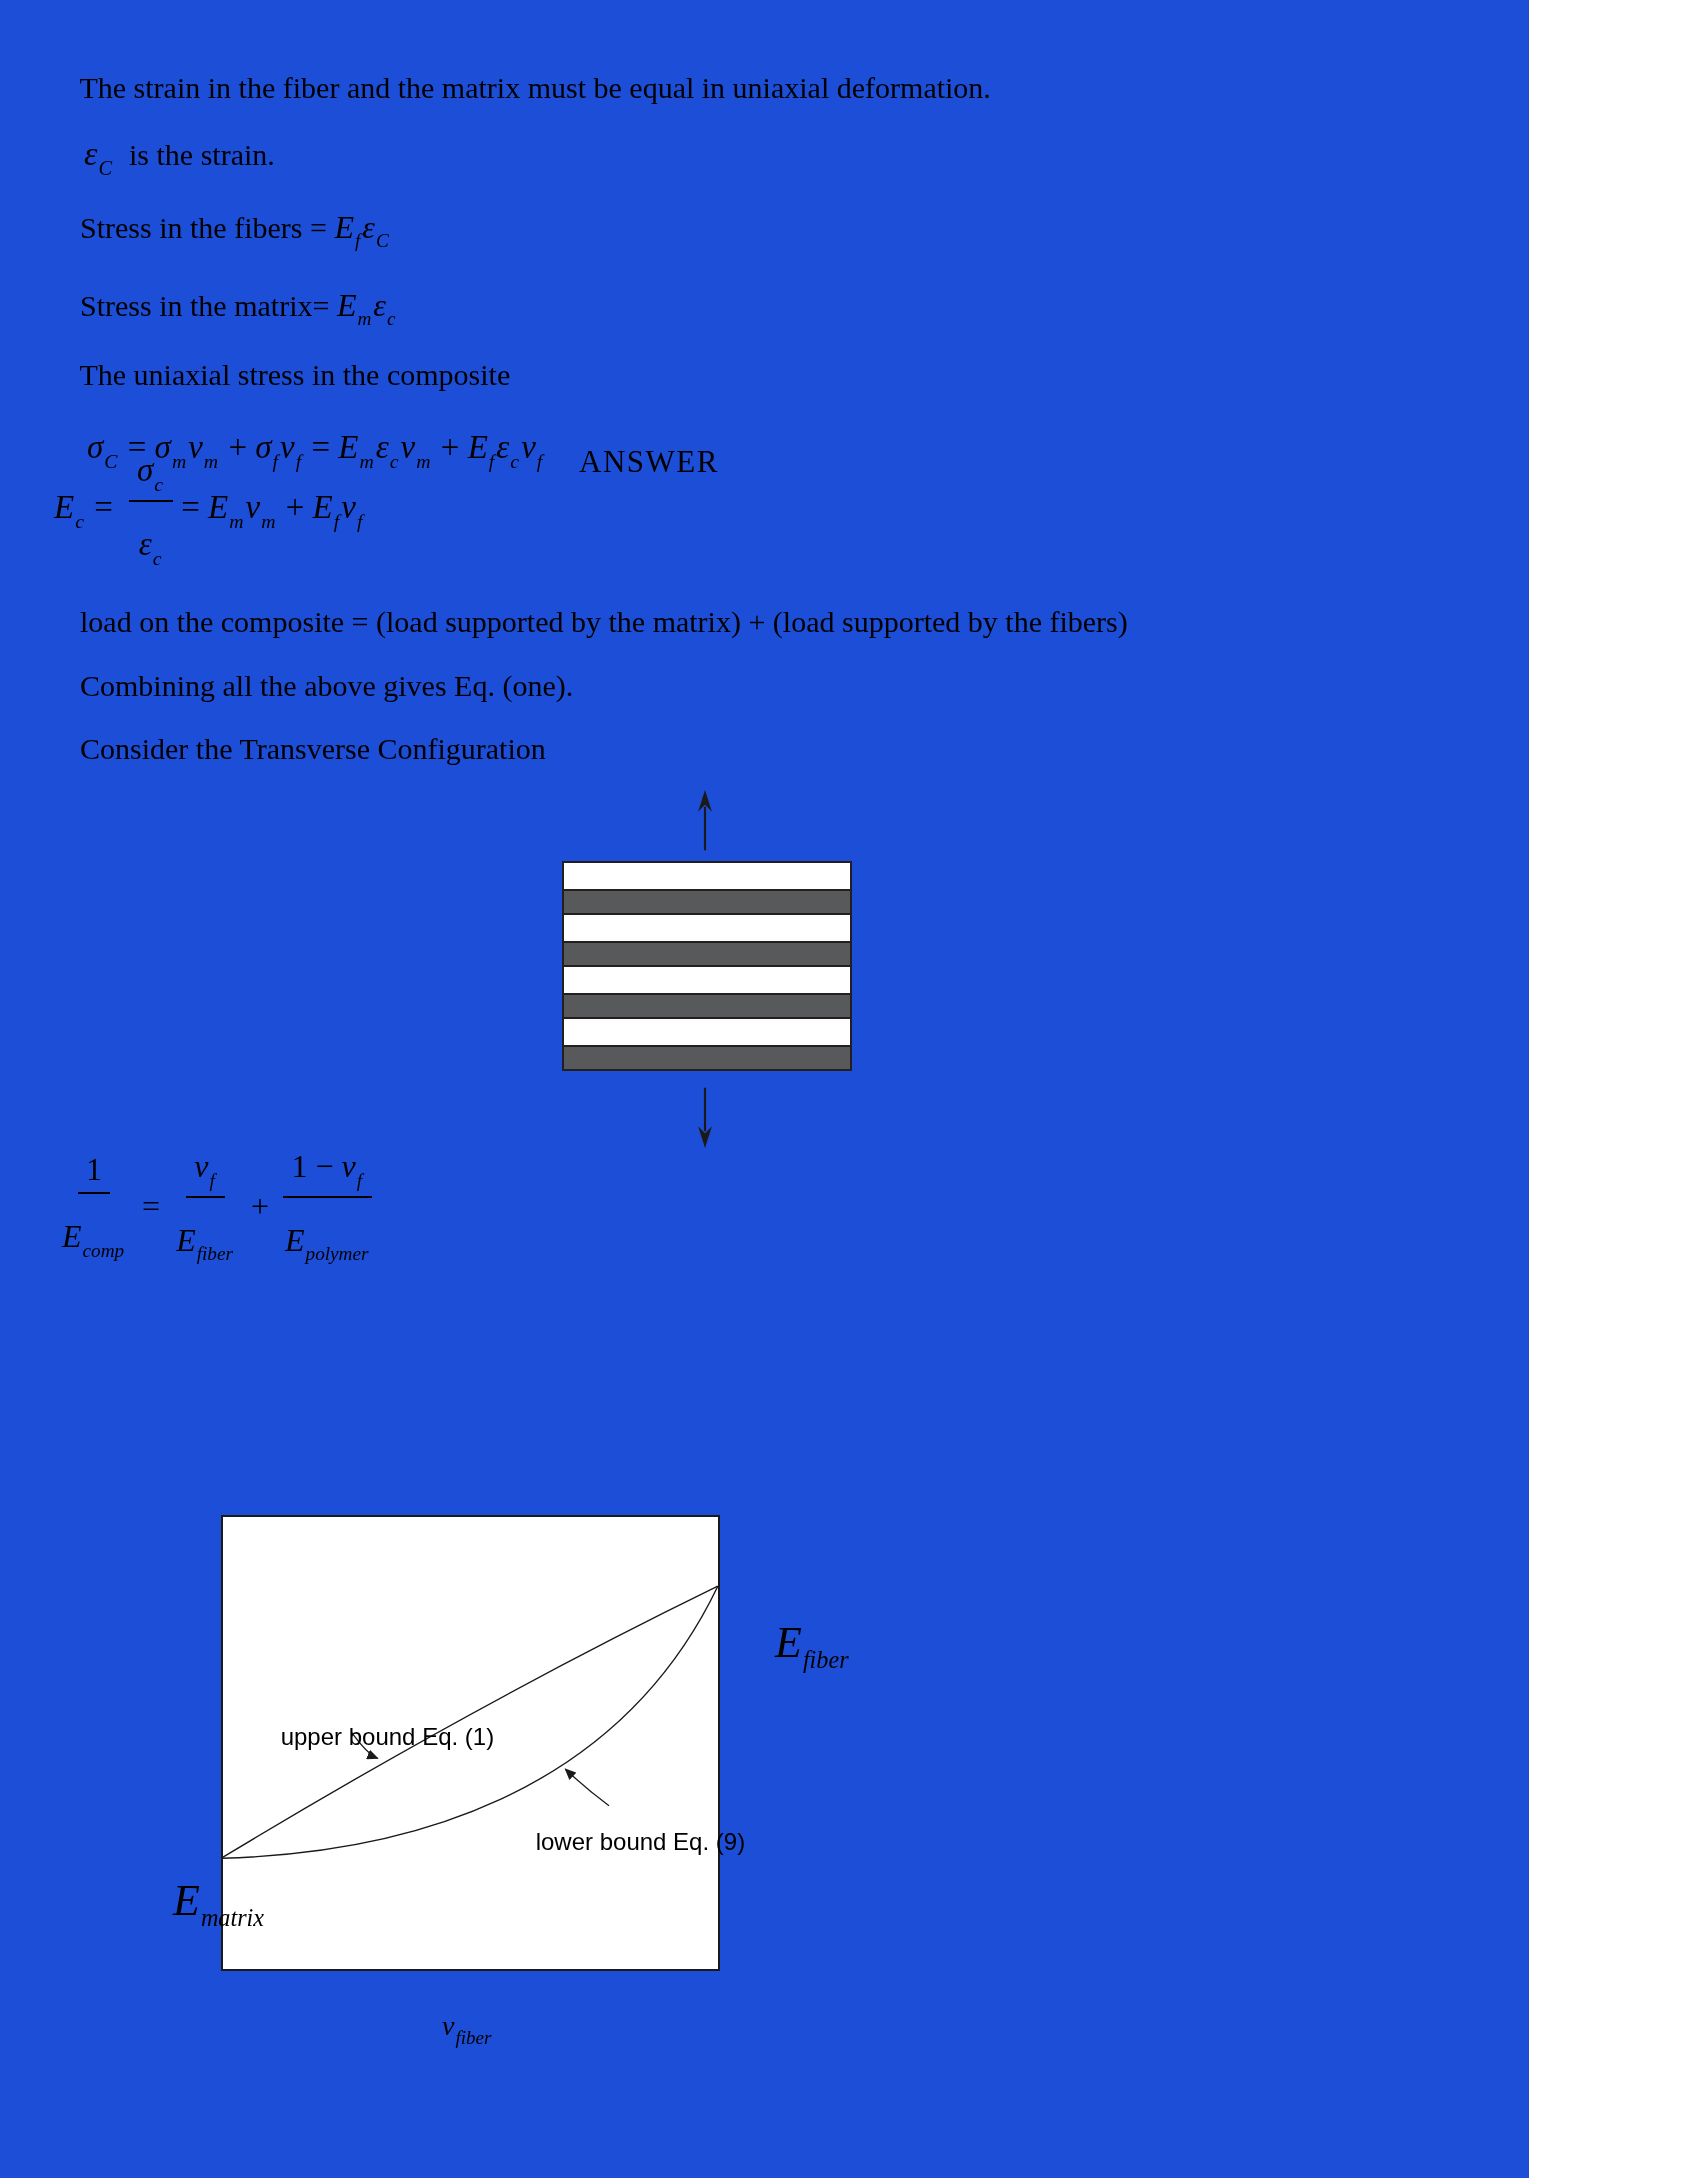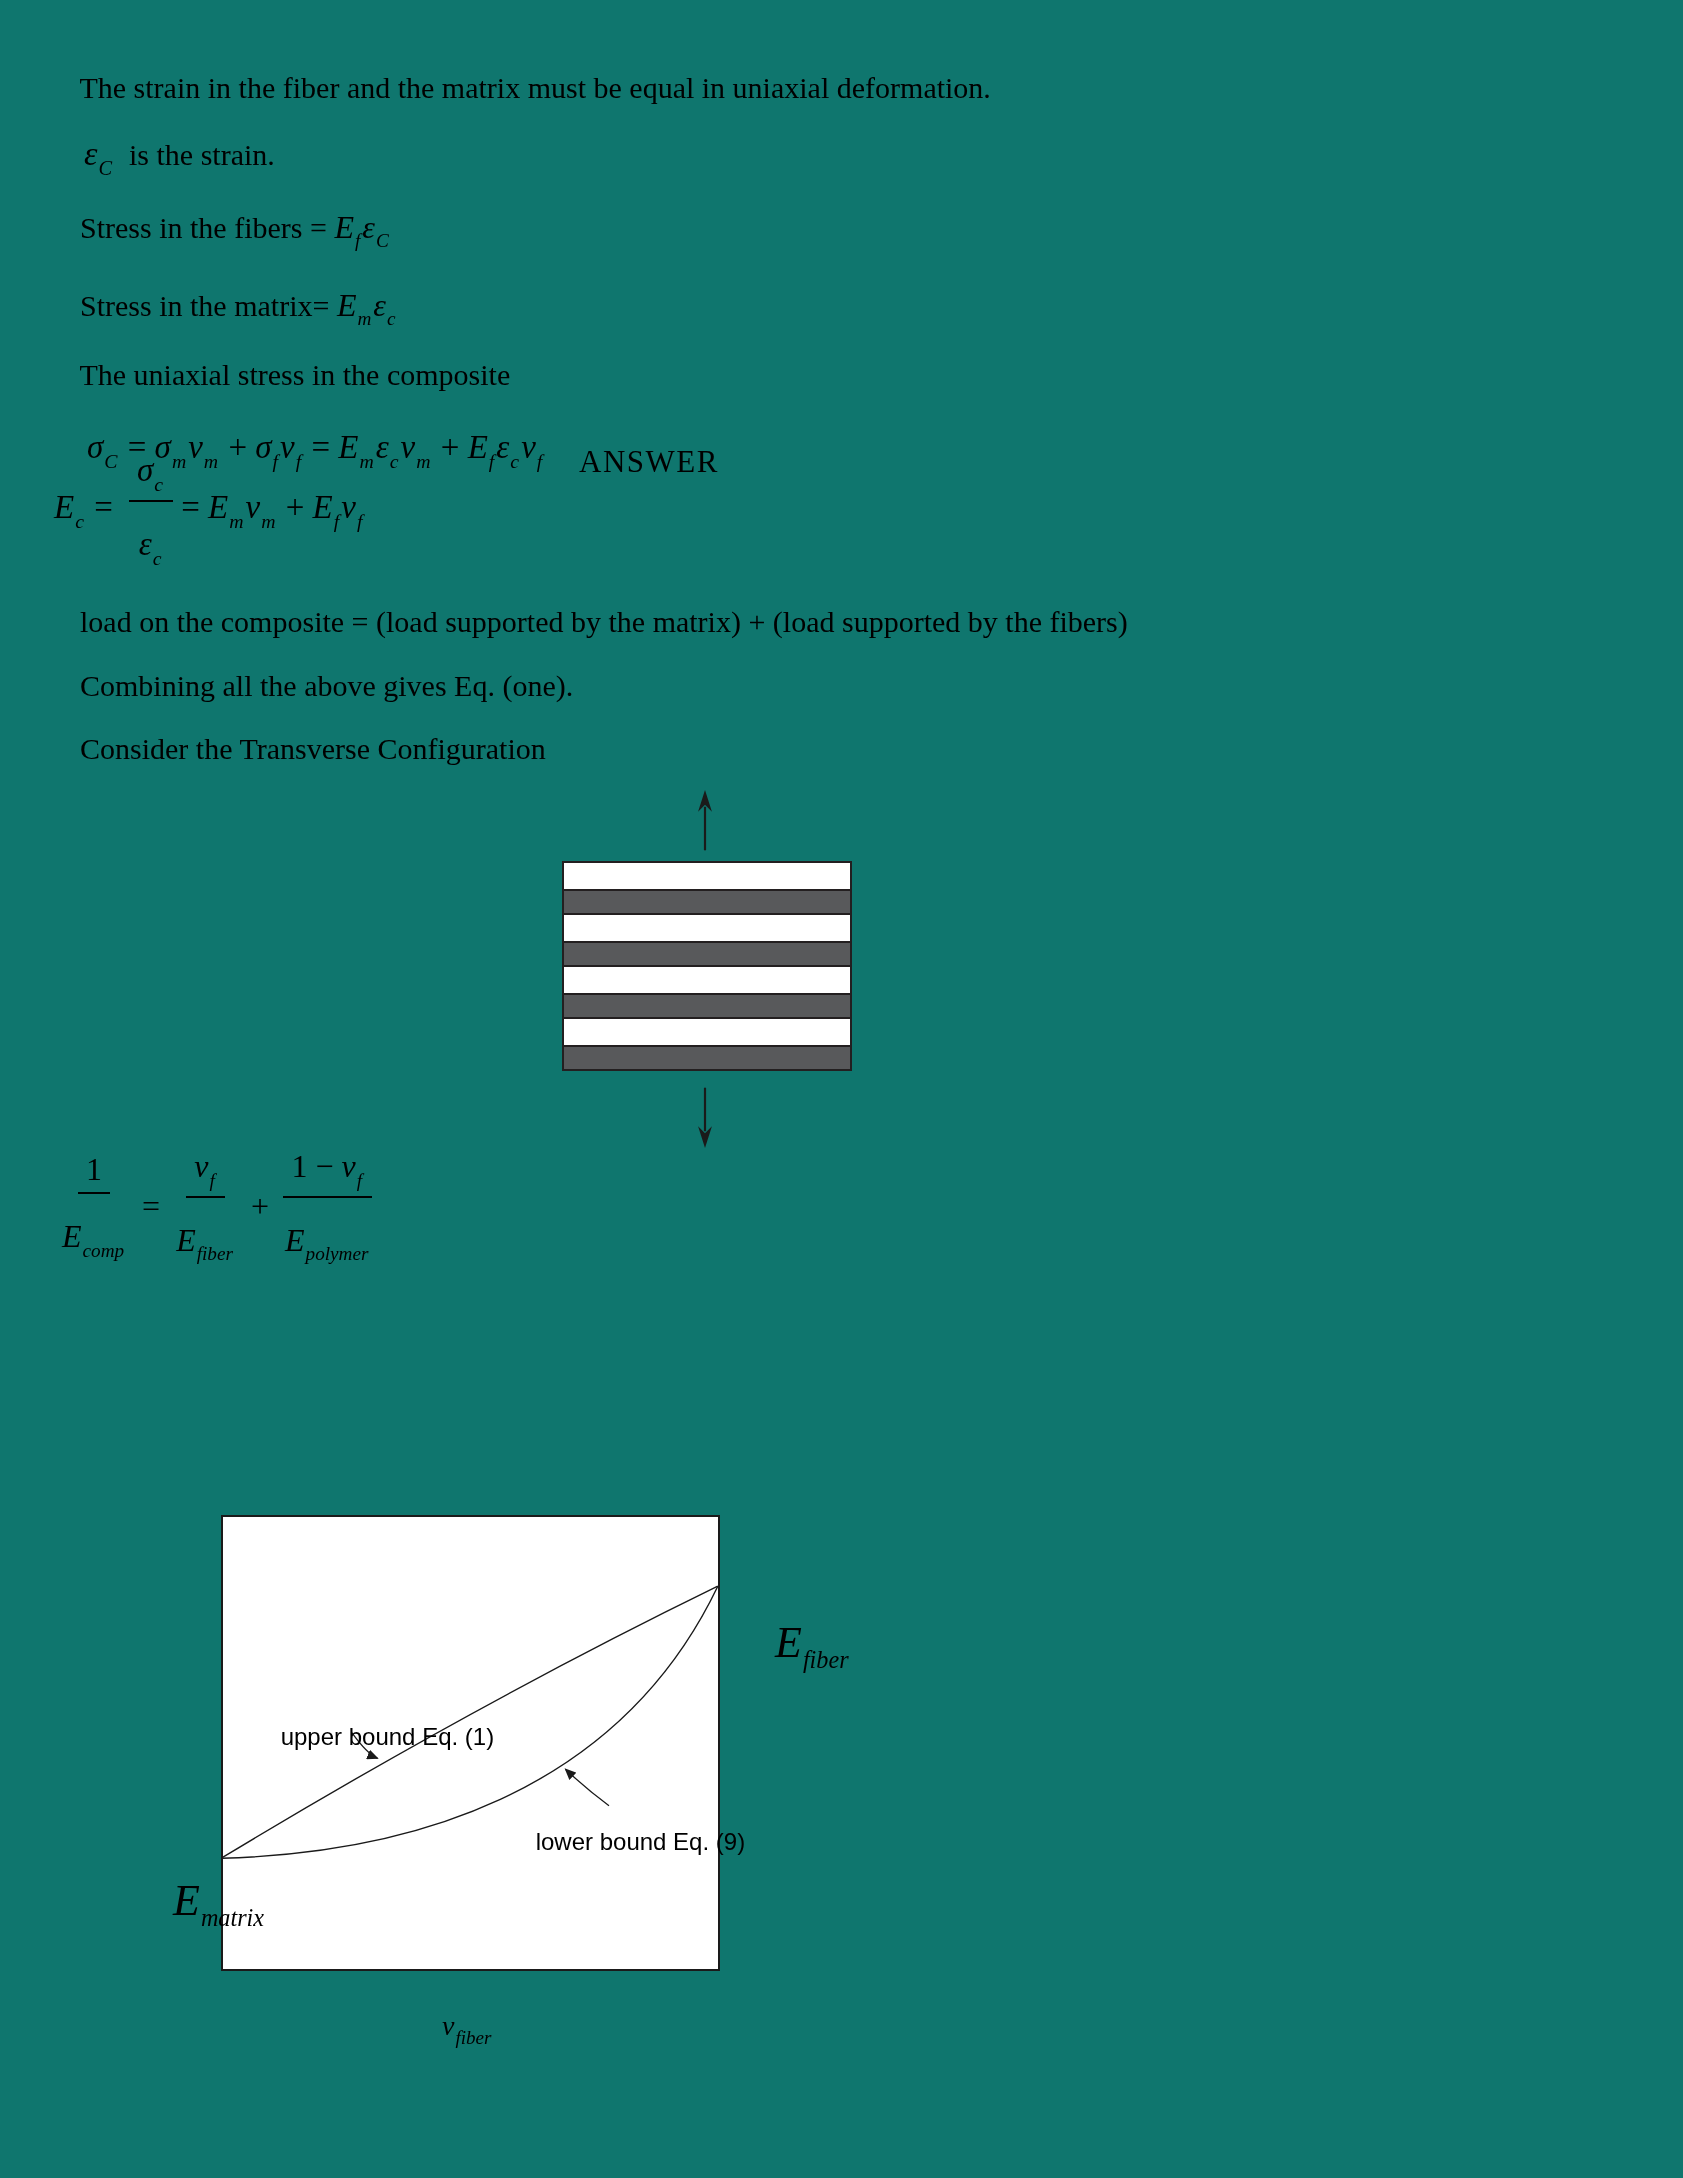--- a/index.html
+++ b/index.html
@@ -1,17 +1,17 @@
 <!DOCTYPE html>
 <html><head>
 <meta charset="utf-8">
 <style>
   html,body{margin:0;padding:0;}
   body{background:#fff;}
-  .page{position:relative;width:1683px;height:2178px;background:#0f766e;overflow:hidden;
+  .page{position:relative;width:1529px;height:2178px;background:#1d4ed8;overflow:hidden;
         font-family:"Liberation Serif",serif;color:#000;}
   .line{position:absolute;white-space:pre;font-size:30px;line-height:1.15;}
   .math{white-space:pre;font-style:italic;}
   .math .tk{display:inline;}
   .math .b{font-style:italic;}
   .math .b.u{font-style:normal;}
   .math .s{font-size:60%;font-style:italic;vertical-align:-0.5em;margin-left:1px;margin-right:2px;}
   .bigeq{font-size:33px;}
   .eqrow{position:absolute;display:flex;align-items:center;gap:8px;font-size:33px;}
   .frac{display:inline-flex;flex-direction:column;align-items:center;gap:20px;}

